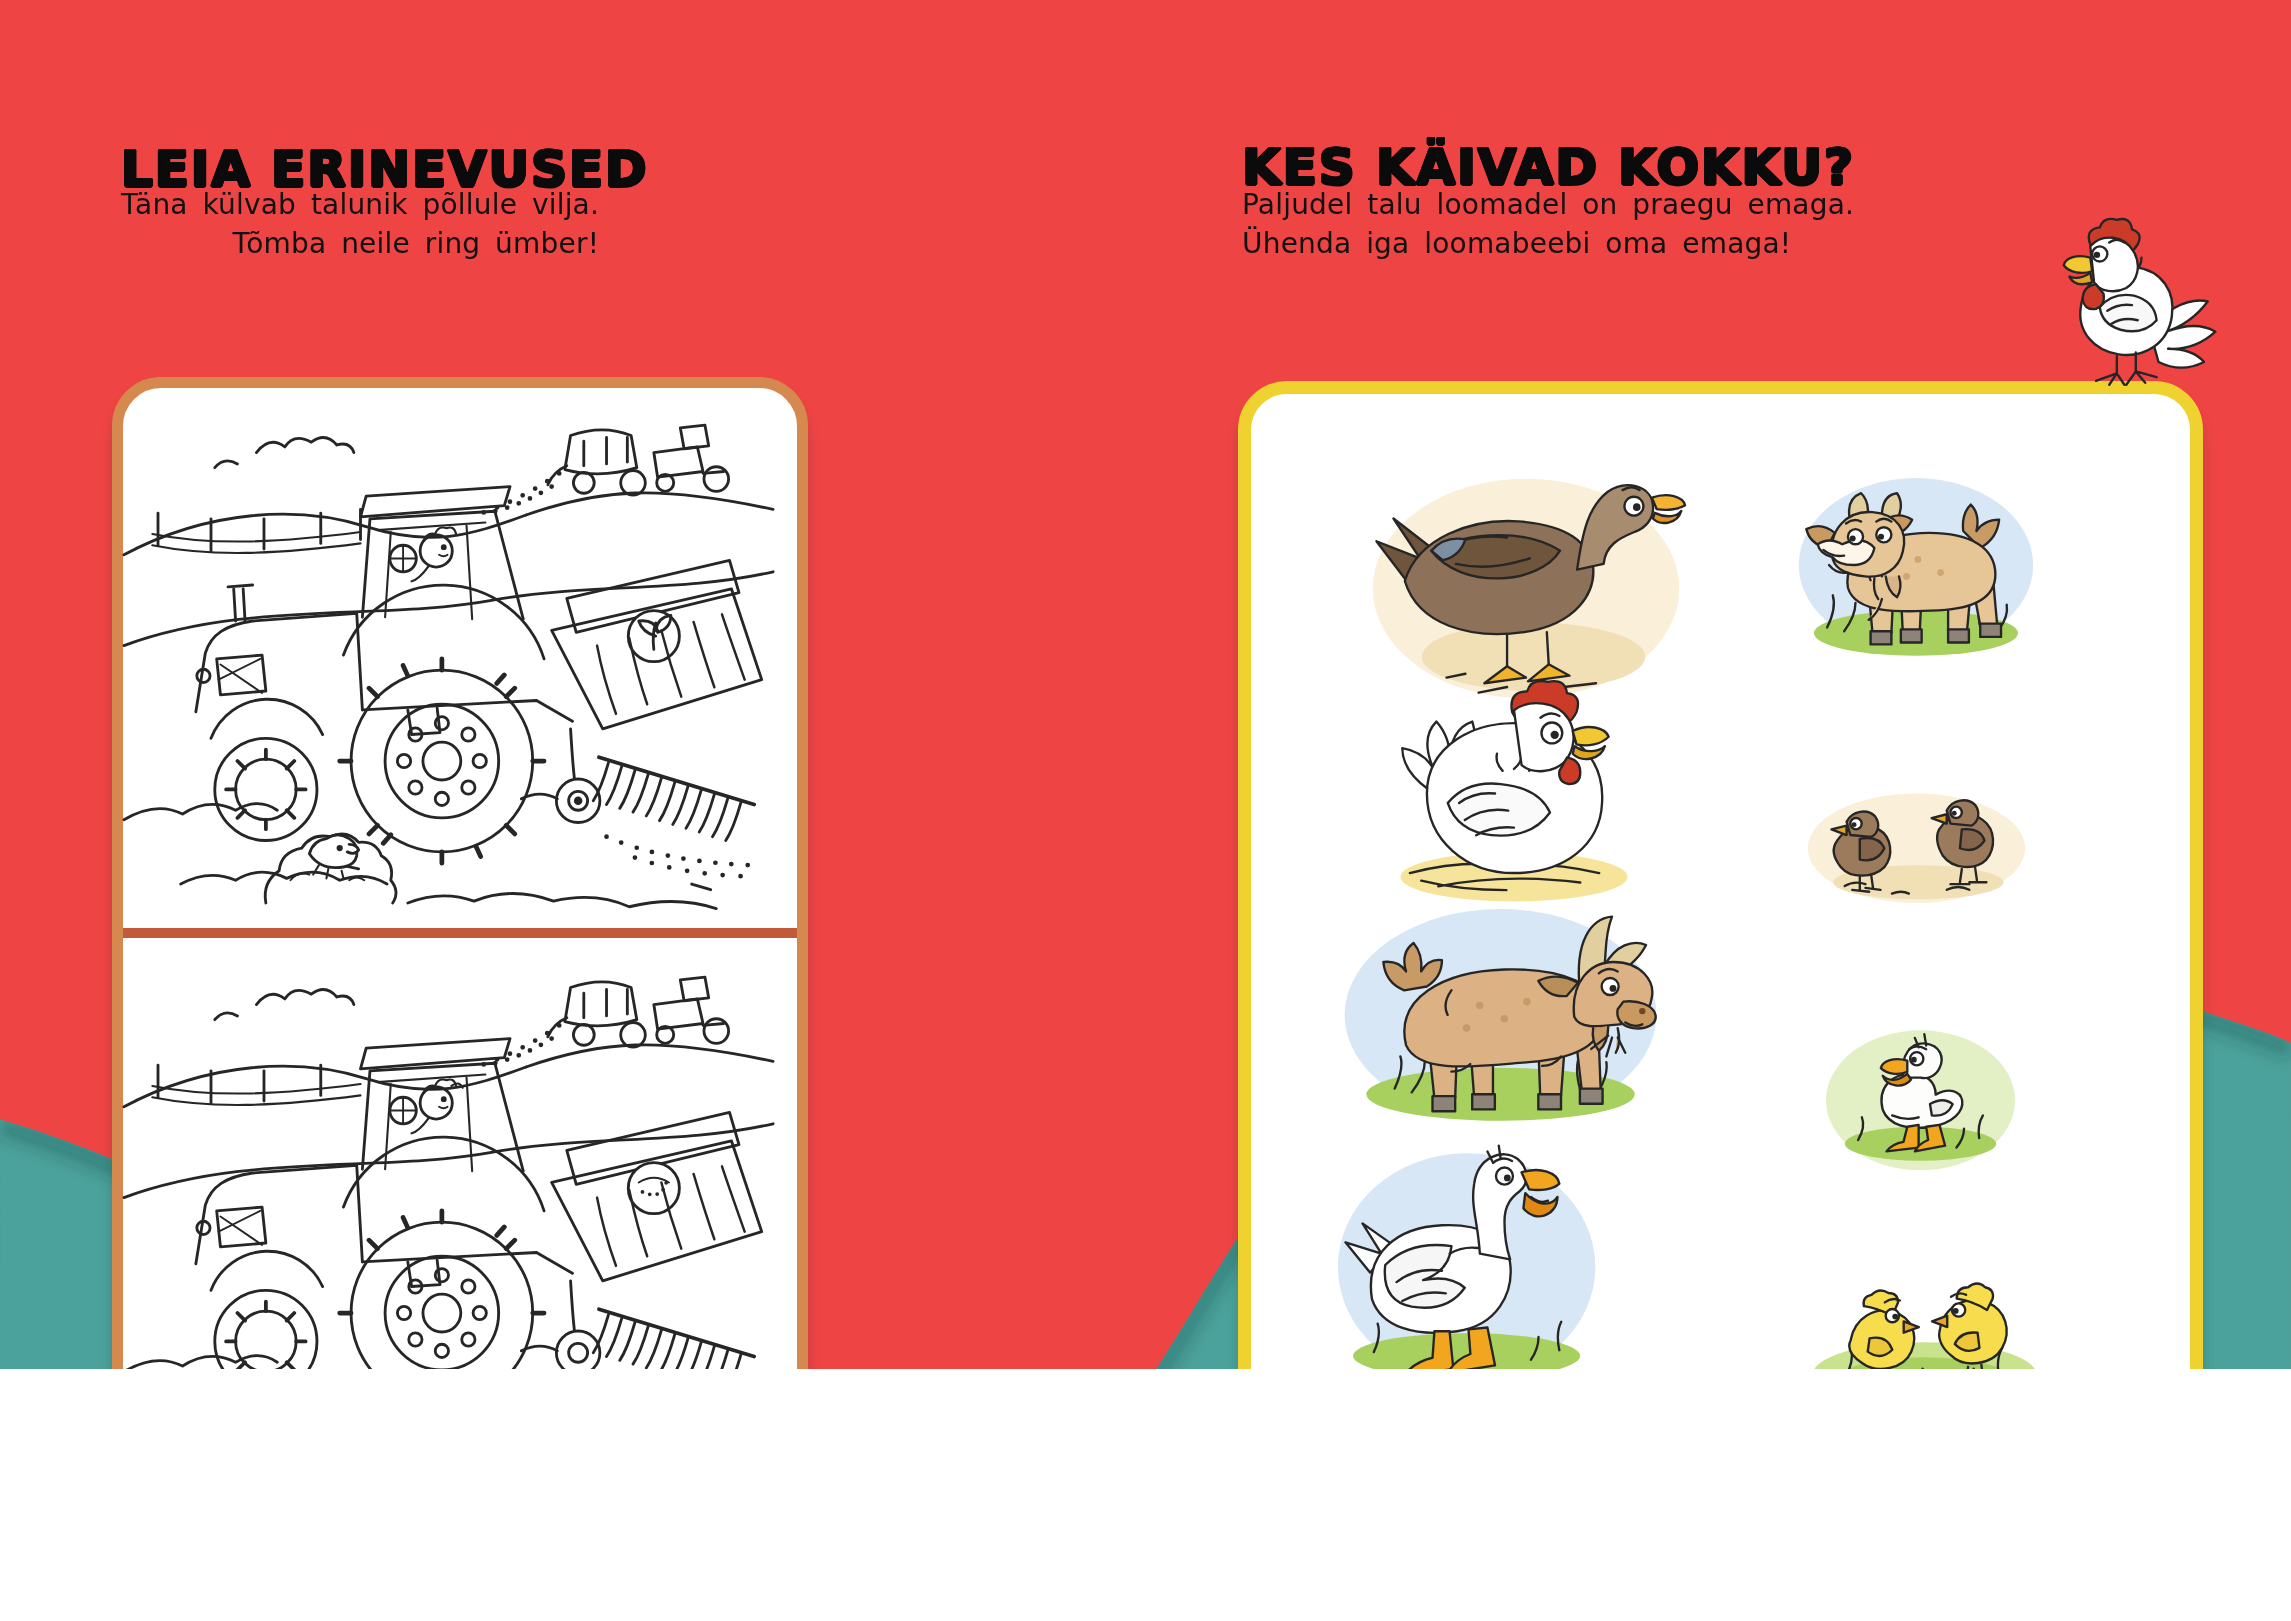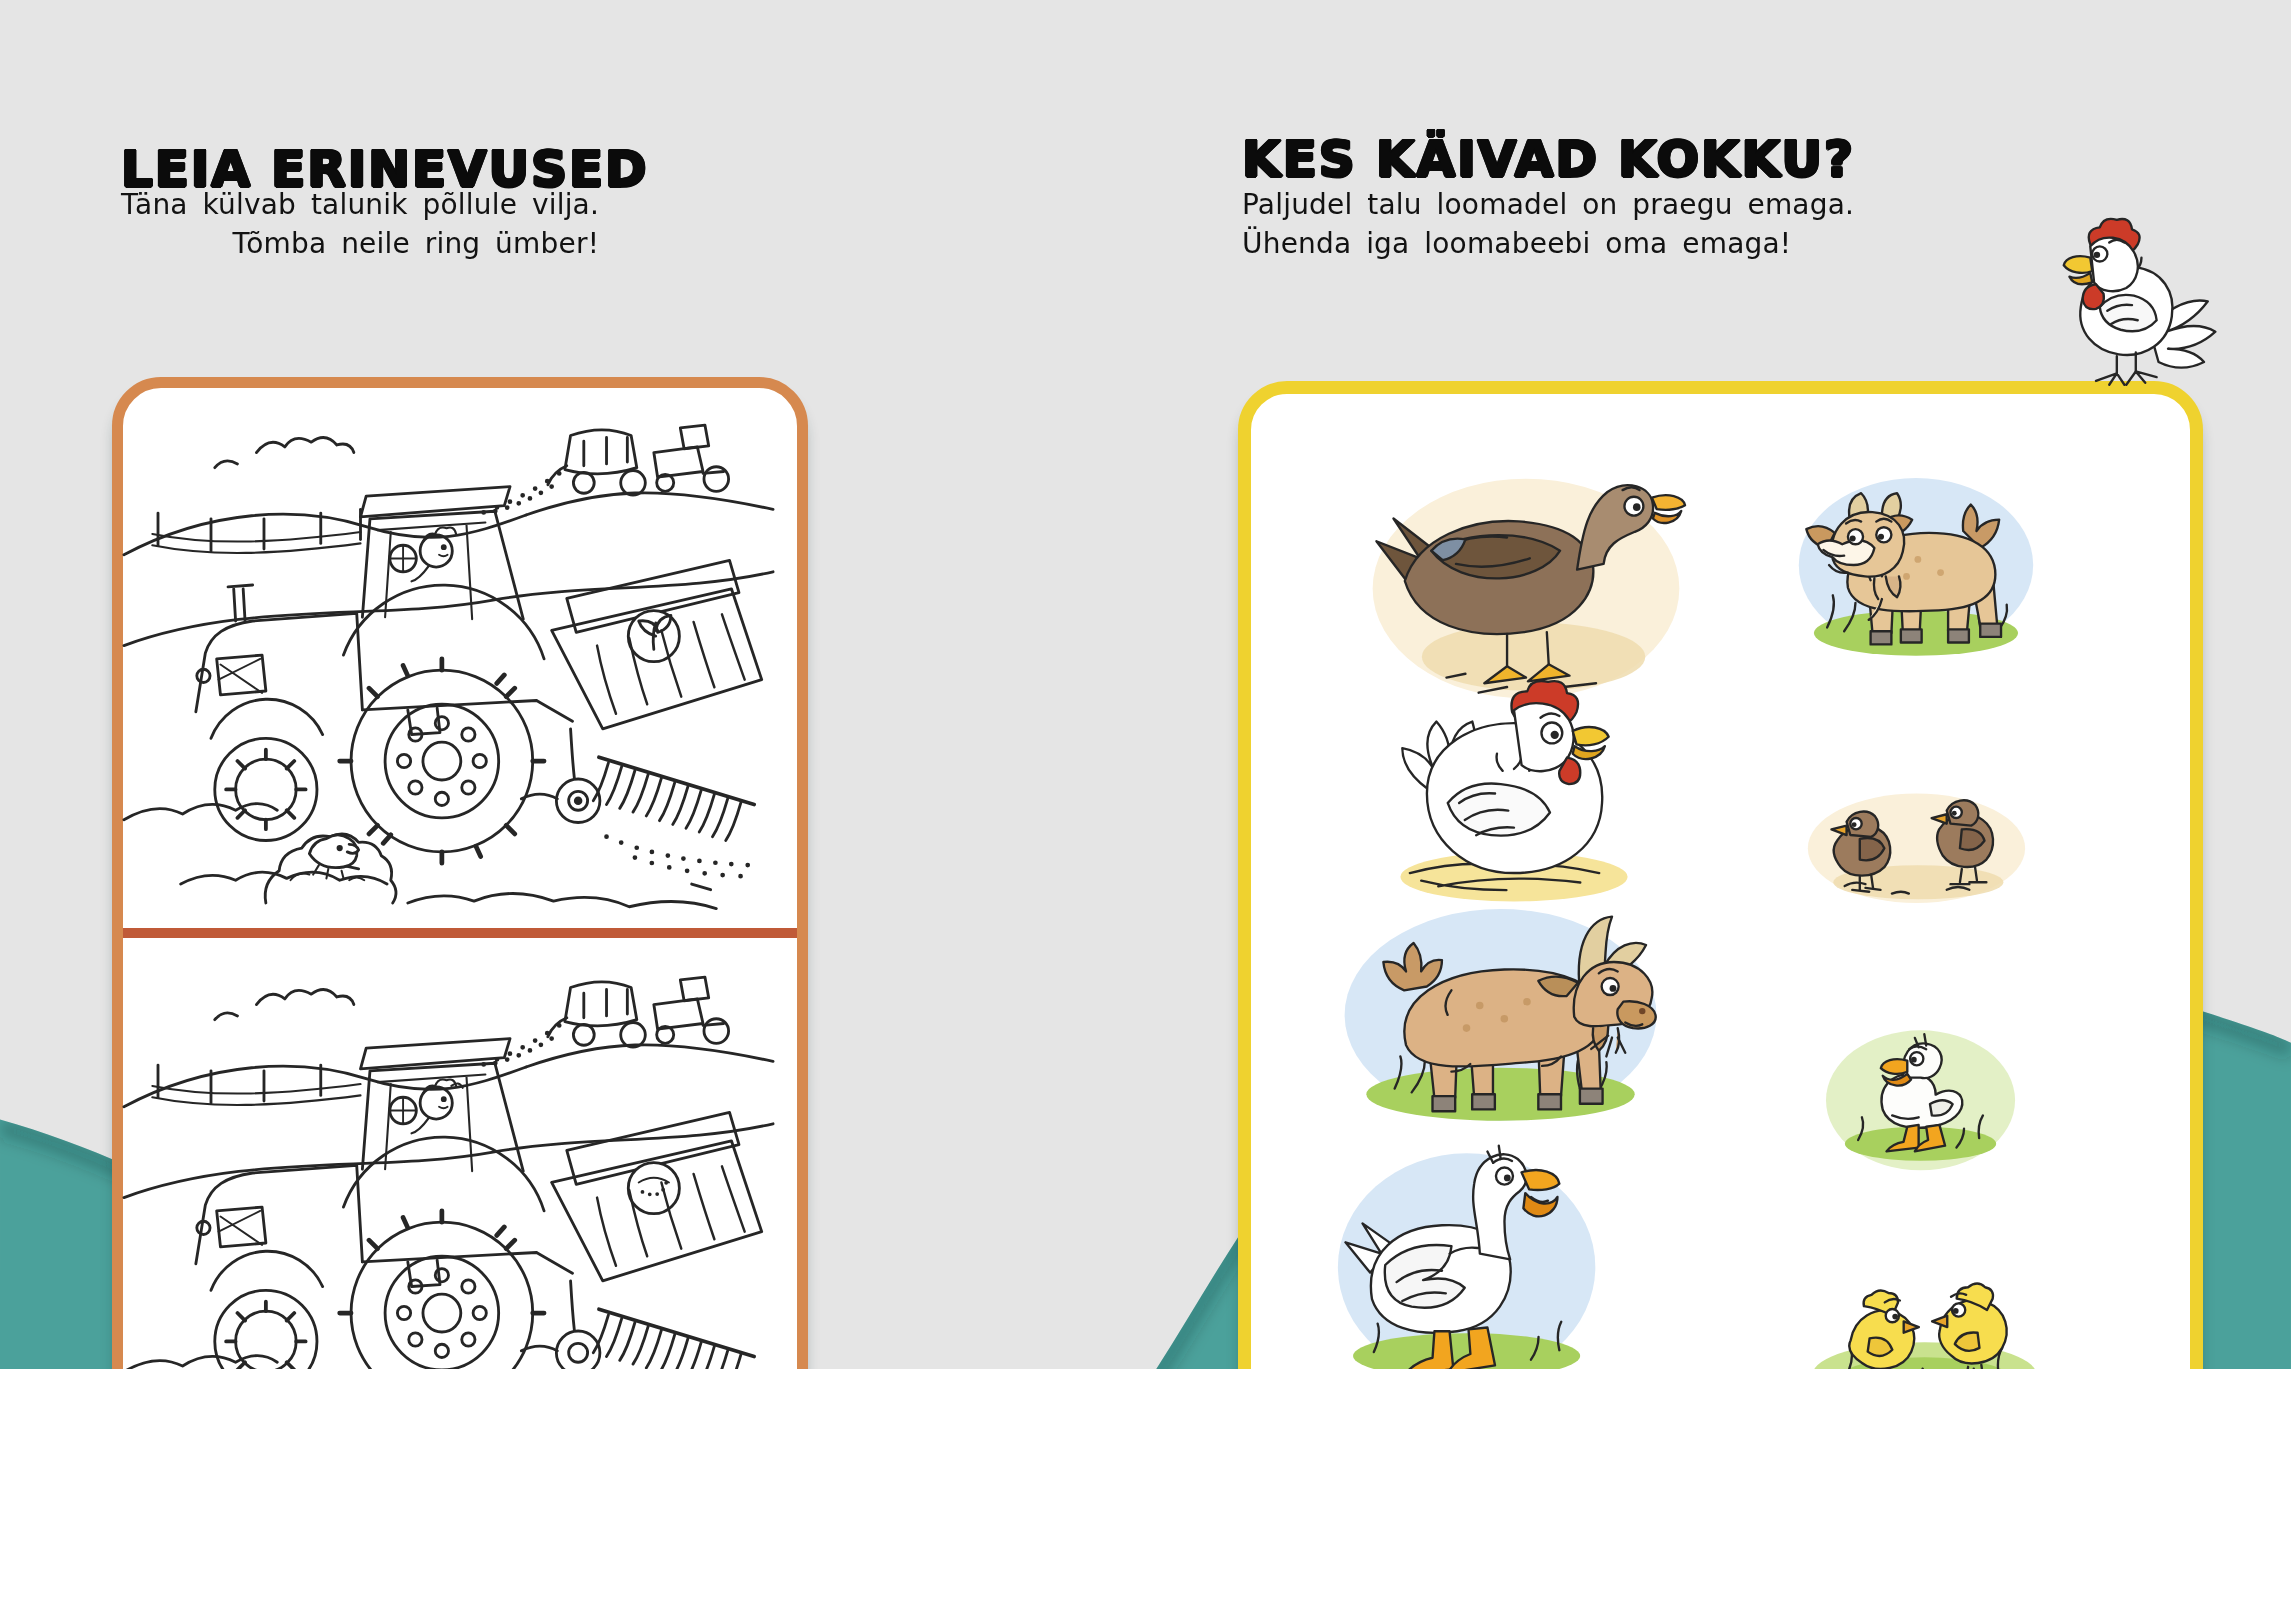--- a/index.html
+++ b/index.html
@@ -1,16 +1,16 @@
 <!DOCTYPE html>
 <html style="font-size:15px"><head>
 <meta charset="utf-8">
 <style>
   html,body{margin:0;padding:0;background:#ffffff;}
-  .page{position:relative;width:2291px;height:1369px;background:#e5e5e5;overflow:hidden;
+  .page{position:relative;width:2291px;height:1369px;background:#ef4444;overflow:hidden;
         font-family:"DejaVu Sans","Liberation Sans",sans-serif;color:#111;}
   .wave{position:absolute;left:0;top:0;z-index:0;}
   .headline{position:absolute;z-index:3;font-size:50px;font-weight:bold;letter-spacing:1.9px;color:#0b0b0b;
     text-shadow:1.5px 0 #0b0b0b,-1.5px 0 #0b0b0b,0 1.5px #0b0b0b,0 -1.5px #0b0b0b,
                 1.1px 1.1px #0b0b0b,-1.1px 1.1px #0b0b0b,1.1px -1.1px #0b0b0b,-1.1px -1.1px #0b0b0b;}
   .para{position:absolute;z-index:3;font-size:28px;line-height:39px;letter-spacing:0.2px;word-spacing:5.7px;color:#121212;}
   .activity-box{position:absolute;background:#ffffff;border-radius:49px;z-index:2;
     box-shadow:0 13.2px 15px -5.7px rgba(20,55,55,.45);}
   .box-left{left:112px;top:377px;width:674px;height:1117px;border:11.4px solid #D6894F;}
   .box-right{left:1238px;top:381px;width:939px;height:1090px;border:13.2px solid #EFD22F;}
@@ -43,21 +43,21 @@
       <path d="M0,1183 C350,1280 680,1630 1000,1618 C1160,1612 1230,1415 1335,1268 C1520,1040 2120,1005 2300,1060 C2370,1082 2405,1094 2421,1102" transform="translate(0,8)" fill="none" stroke="rgba(15,45,45,.28)" stroke-width="18" filter="url(#soft)"></path>
     </g>
   </svg>
 
   <h1 class="headline" style="left:121px;top:106px;">LEIA ERINEVUSED</h1>
   <div class="para" style="left:121px;top:185px;text-align:right;">
     <div>Täna külvab talunik põllule vilja.</div>
     <div>Tõmba neile ring ümber!</div>
   </div>
 
-  <h1 class="headline" style="left:1242px;top:96px;text-align:right;">KES KÄIVAD KOKKU?</h1>
+  <h1 class="headline" style="left:1242px;top:104px;text-align:right;">KES KÄIVAD KOKKU?</h1>
   <div class="para" style="left:1242px;top:185px;">
     <div>Paljudel talu loomadel on praegu emaga.</div>
     <div>Ühenda iga loomabeebi oma emaga!</div>
   </div>
 
   <svg width="0" height="0" style="position:absolute">
     <defs>
       <g id="scene-base">
         <g class="ln3">
 

